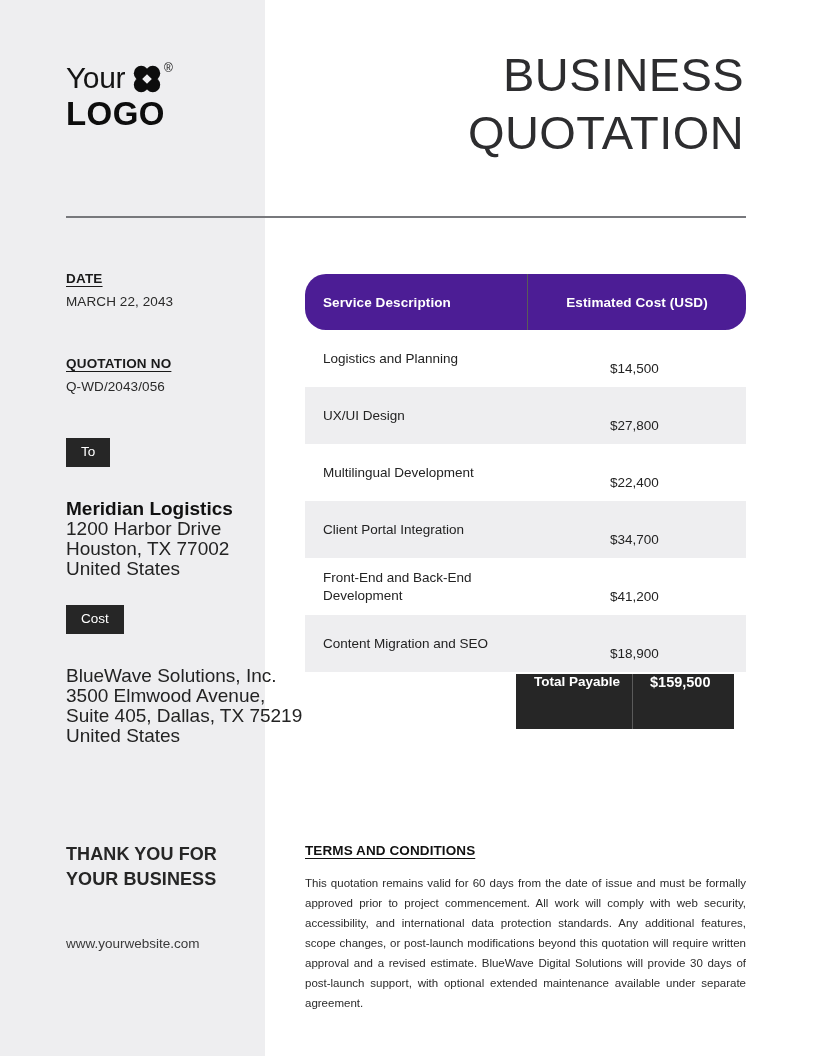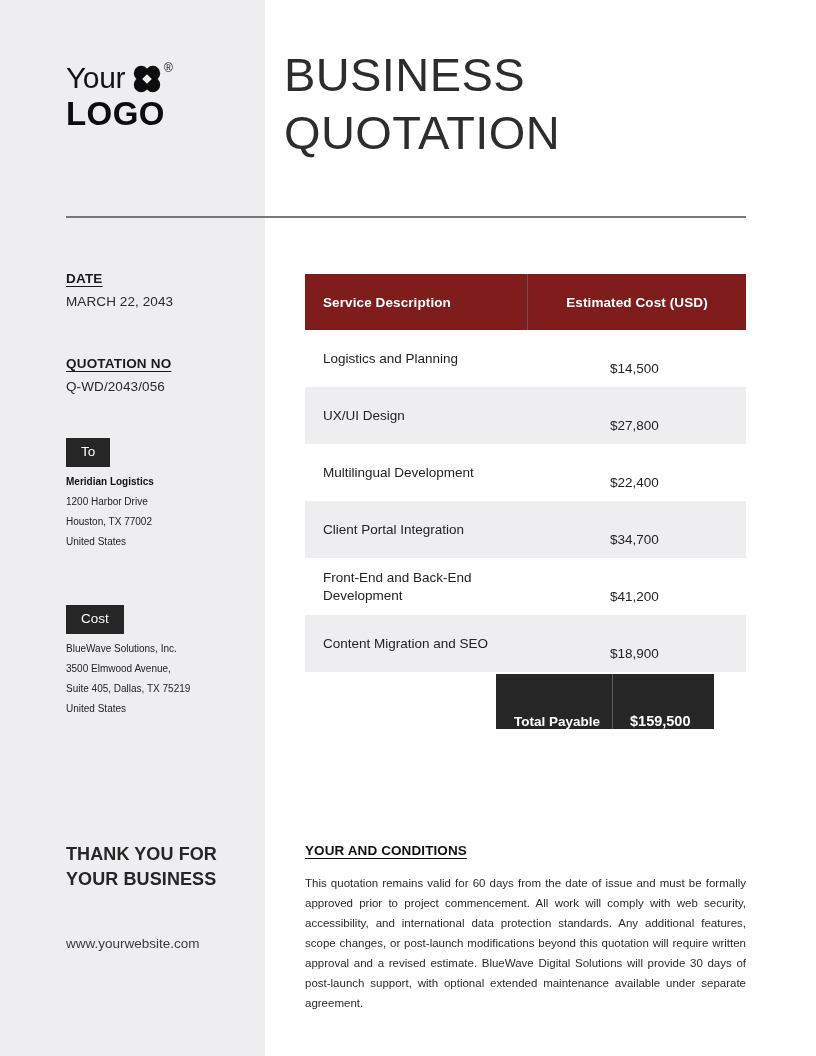--- a/index.html
+++ b/index.html
@@ -81,21 +81,21 @@
     height: 2px;
     background: #77787c;
   }
 
   
   .doc-title {
     position: absolute;
     right: 72px;
     top: 46px;
     width: 460px;
-    text-align: left;
+    text-align: right;
     font-size: 47px;
     font-weight: 300;
     line-height: 58px;
     color: #2d2d2f;
     letter-spacing: 0.4px;
   }
 
   
   .meta { position: absolute; left: 66px; }
   .meta-label {
@@ -124,22 +124,22 @@
   .party-badge {
     display: inline-block;
     background: #262626;
     color: #ffffff;
     font-size: 13.5px;
     font-weight: 400;
     padding: 6px 15px 7px 15px;
     line-height: 16px;
   }
   .party-lines {
-    margin-top: 5px;
-    font-size: 10px;
+    margin-top: 32px;
+    font-size: 19px;
     line-height: 20px;
     color: #232323;
   }
   .party-lines .strong { font-weight: 700; color: #111111; }
 
   
   .thanks {
     position: absolute;
     left: 66px;
     top: 842px;
@@ -160,23 +160,24 @@
 
   
   .table {
     position: absolute;
     left: 305px;
     top: 274px;
     width: 441px;
   }
   .t-head {
     display: flex;
-    background: #7f1d1d;
+    background: #4c1d95;
     height: 56px;
     align-items: center;
+    border-radius: 21px;
   }
   .t-head .c1 {
     width: 222px;
     padding-left: 18px;
     color: #ffffff;
     font-size: 13.5px;
     font-weight: 700;
     letter-spacing: 0.1px;
   }
   .t-head .divider {
@@ -211,27 +212,27 @@
   .t-row .c2 {
     padding-left: 83px;
     font-size: 13.5px;
     color: #232323;
     margin-top: 20px;
   }
 
   
   .total-bar {
     position: absolute;
-    left: 496px;
+    left: 516px;
     top: 674px;
     width: 218px;
     height: 55px;
     background: #262626;
     display: flex;
-    align-items: flex-end;
+    align-items: flex-start;
   }
   .total-bar .label {
     width: 116px;
     padding-left: 18px;
     color: #ffffff;
     font-size: 13.5px;
     font-weight: 700;
   }
   .total-bar .vdiv {
     width: 1px;
@@ -371,17 +372,17 @@
     </div>
   </div>
 
   <div class="total-bar">
     <div class="label">Total Payable</div>
     <div class="vdiv"></div>
     <div class="value">$159,500</div>
   </div>
 
   <div class="terms">
-    <div class="terms-title">YOUR AND CONDITIONS</div>
+    <div class="terms-title">TERMS AND CONDITIONS</div>
     <div class="terms-body">This quotation remains valid for 60 days from the date of issue and must be formally approved prior to project commencement. All work will comply with web security, accessibility, and international data protection standards. Any additional features, scope changes, or post-launch modifications beyond this quotation will require written approval and a revised estimate. BlueWave Digital Solutions will provide 30 days of post-launch support, with optional extended maintenance available under separate agreement.</div>
   </div>
 
 </div>
 
 </body></html>

